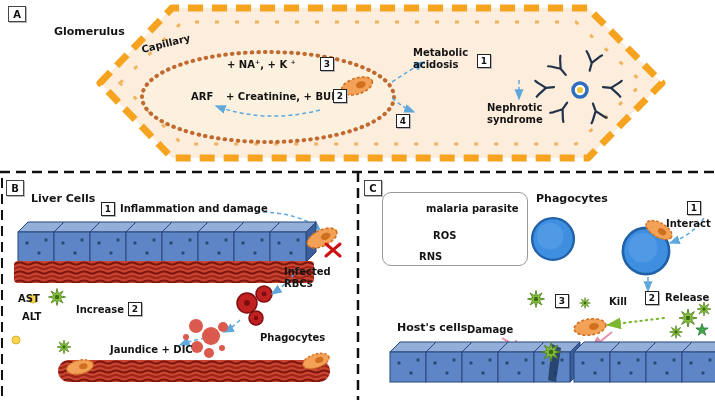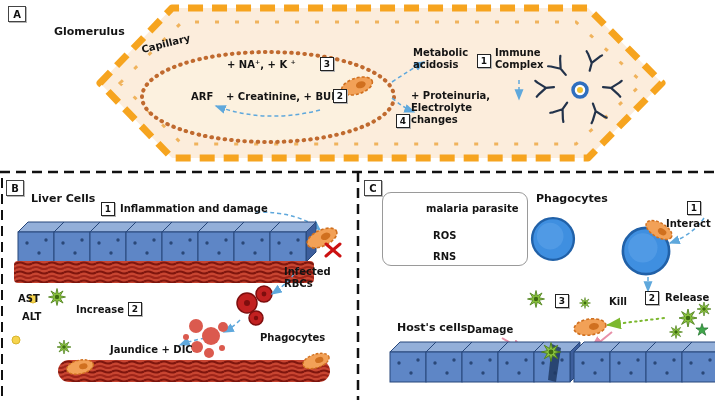--- a/index.html
+++ b/index.html
@@ -197,41 +197,40 @@
   <div class="panel-label" style="left:8px;top:6px">A</div>
   <div class="lbl big" style="left:54px;top:26px">Glomerulus</div>
   <div class="lbl" style="left:141px;top:38px;transform:rotate(-14deg)">Capillary</div>
   <div class="lbl" style="left:227px;top:59px">+ NA⁺, + K ⁺</div>
   <div class="tag" style="left:320px;top:57px">3</div>
   <div class="lbl" style="left:191px;top:91px">ARF</div>
   <div class="lbl" style="left:226px;top:91px">+ Creatinine, + BUN</div>
   <div class="tag" style="left:333px;top:89px">2</div>
   <div class="lbl ctr" style="left:413px;top:47px;width:62px">Metabolic acidosis</div>
   <div class="tag" style="left:477px;top:54px">1</div>
-  <div class="lbl ctr" style="left:495px;top:47px;width:58px">Immune Complex</div>
   <div class="tag" style="left:396px;top:114px">4</div>
-  <div class="lbl ctr" style="left:411px;top:90px;width:82px">+ Proteinuria, Electrolyte changes</div>
+  <div class="lbl ctr" style="left:487px;top:102px;width:62px">Nephrotic syndrome</div>
 
   <div class="panel-label" style="left:6px;top:180px">B</div>
   <div class="lbl big" style="left:31px;top:193px">Liver Cells</div>
   <div class="tag" style="left:101px;top:202px">1</div>
   <div class="lbl" style="left:120px;top:203px">Inflammation and damage</div>
   <div class="lbl" style="left:18px;top:293px">AST</div>
   <div class="lbl" style="left:22px;top:311px">ALT</div>
   <div class="lbl" style="left:76px;top:304px">Increase</div>
   <div class="tag" style="left:128px;top:302px">2</div>
   <div class="lbl ctr" style="left:284px;top:266px;width:62px">Infected RBCs</div>
   <div class="lbl" style="left:260px;top:332px">Phagocytes</div>
   <div class="lbl" style="left:110px;top:344px">Jaundice + DIC</div>
 
   <div class="panel-label" style="left:364px;top:180px">C</div>
   <div class="legend-box"></div>
   <div class="lbl" style="left:426px;top:203px">malaria parasite</div>
   <div class="lbl" style="left:433px;top:230px">ROS</div>
-  <div class="lbl" style="left:433px;top:251px">RNS</div>
+  <div class="lbl" style="left:419px;top:251px">RNS</div>
   <div class="lbl big" style="left:536px;top:193px">Phagocytes</div>
   <div class="tag" style="left:687px;top:201px">1</div>
   <div class="lbl" style="left:666px;top:218px">Interact</div>
   <div class="tag" style="left:645px;top:291px">2</div>
   <div class="lbl" style="left:665px;top:292px">Release</div>
   <div class="tag" style="left:555px;top:294px">3</div>
   <div class="lbl" style="left:609px;top:296px">Kill</div>
   <div class="lbl" style="left:467px;top:324px">Damage</div>
   <div class="lbl big" style="left:397px;top:322px">Host's cells</div>
 

